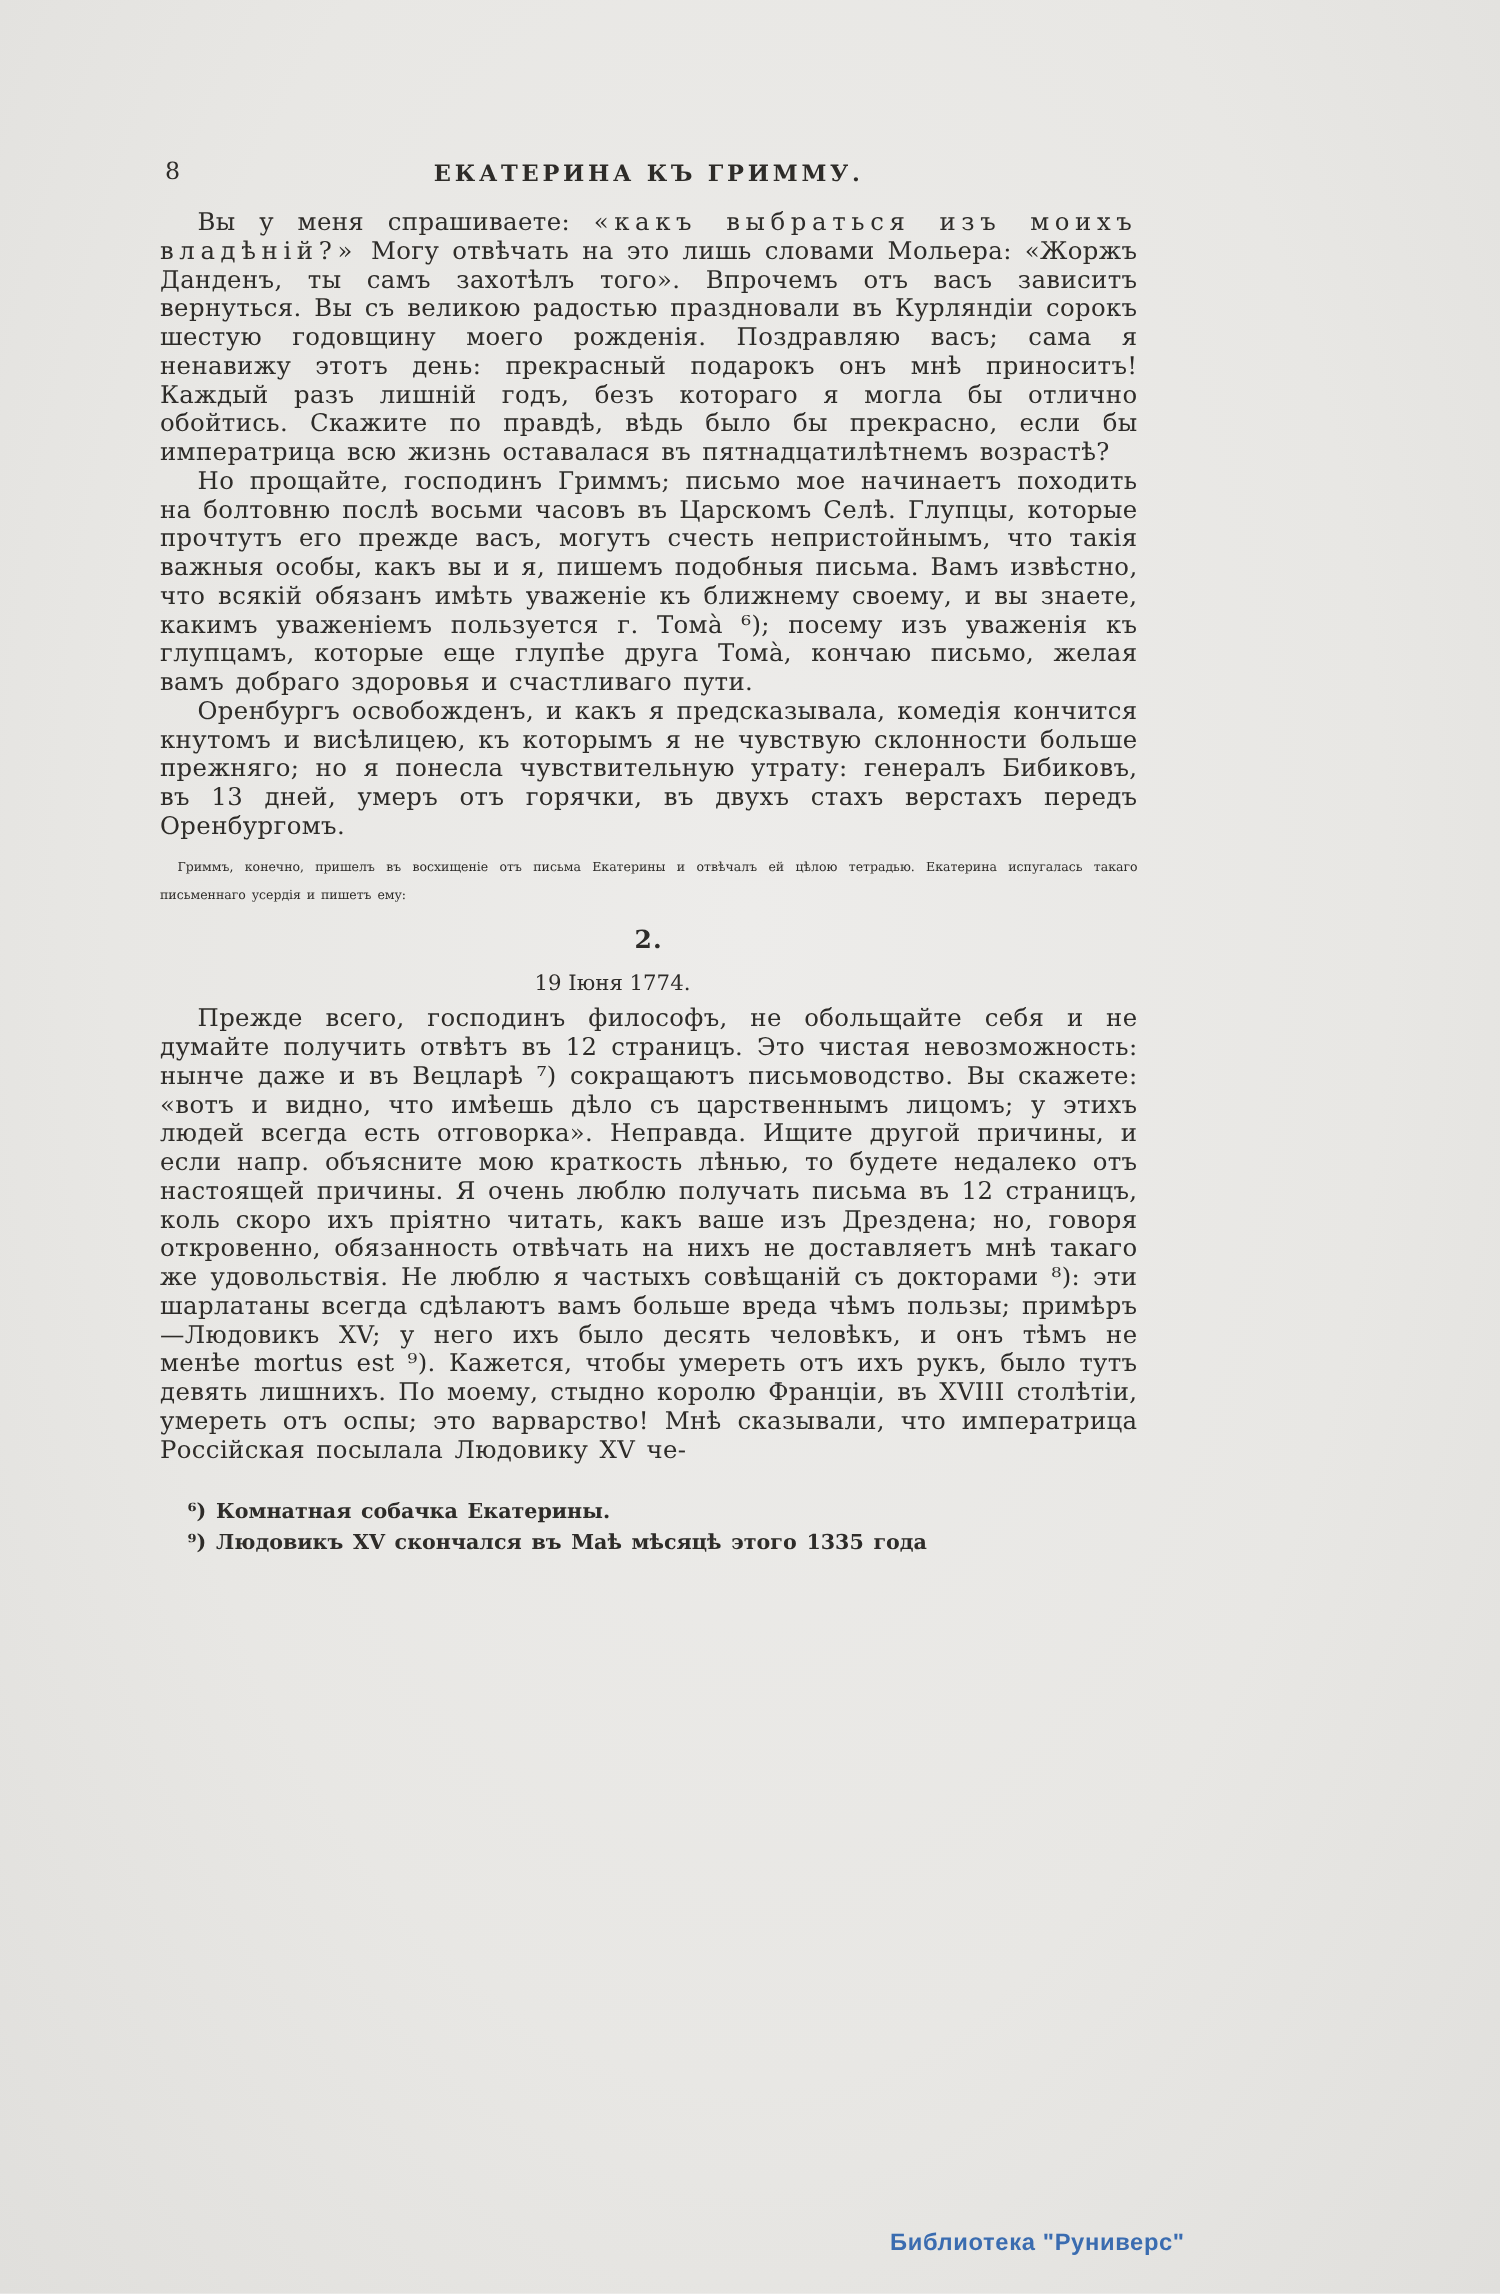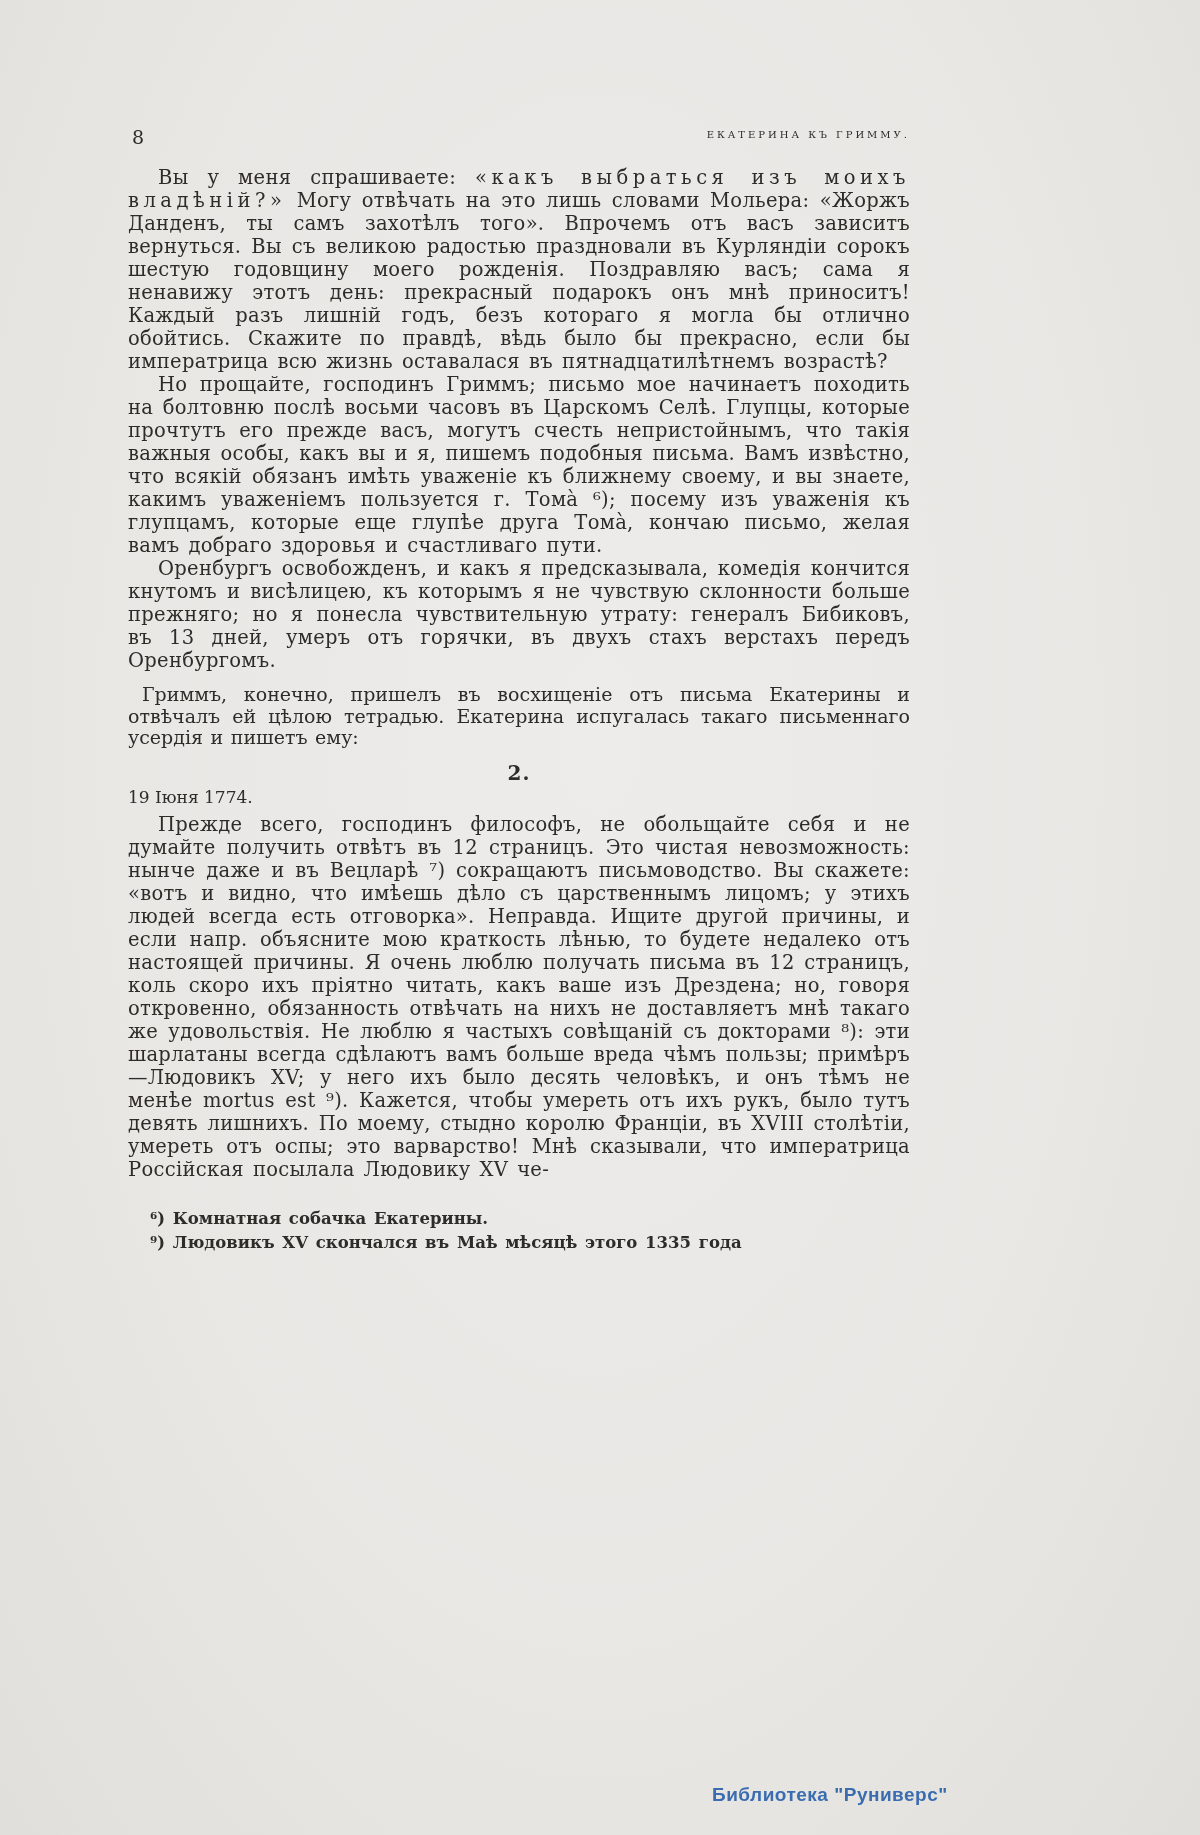--- a/index.html
+++ b/index.html
@@ -14,56 +14,56 @@
   }
   .text-block {
     position: absolute;
     left: 128px;
     top: 126px;
     width: 782px;
   }
   .header-row { position: relative; height: 28px; margin-bottom: 12px; }
   .page-number { position: absolute; left: 4px; top: 0; font-size: 19px; }
   .running-head {
-    text-align: right;
-    font-size: 10px;
-    font-weight: normal;
+    text-align: center;
+    font-size: 18px;
+    font-weight: bold;
     letter-spacing: 3px;
     padding-top: 3px;
   }
   p.body-par {
     margin: 0;
     font-size: 19.5px;
     line-height: 23px;
     text-align: justify;
     text-indent: 30px;
     word-spacing: 2.5px;
     letter-spacing: 0.3px;
   }
   .spaced { letter-spacing: 4.5px; }
   .editor-note {
     margin: 12px 0 0 0;
-    font-size: 19px;
+    font-size: 10px;
     line-height: 21.5px;
     text-align: justify;
     text-indent: 14px;
     word-spacing: 1.5px;
   }
   .letter-no {
     text-align: center;
     font-weight: bold;
     font-size: 20px;
     margin-top: 12px;
     letter-spacing: 1px;
   }
   .letter-date {
-    text-align: left;
+    text-align: center;
     font-size: 17px;
     padding-right: 58px;
-    margin-top: 2px;
+    margin-top: 14px;
     margin-bottom: 6px;
   }
   .footnotes {
     margin-top: 26px;
     font-size: 16.5px;
     line-height: 24.5px;
   }
   .footnote {
     margin: 0;
     text-align: justify;

